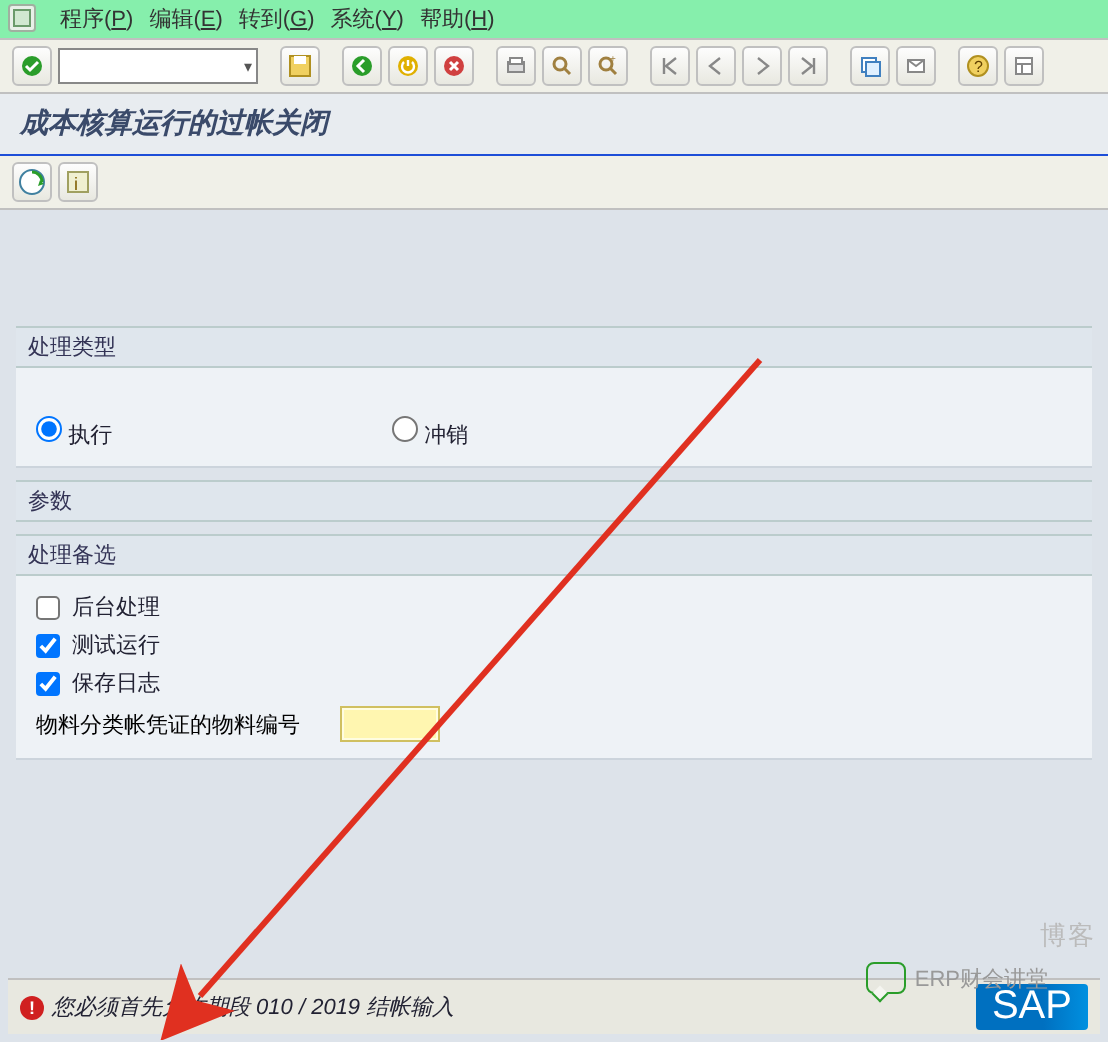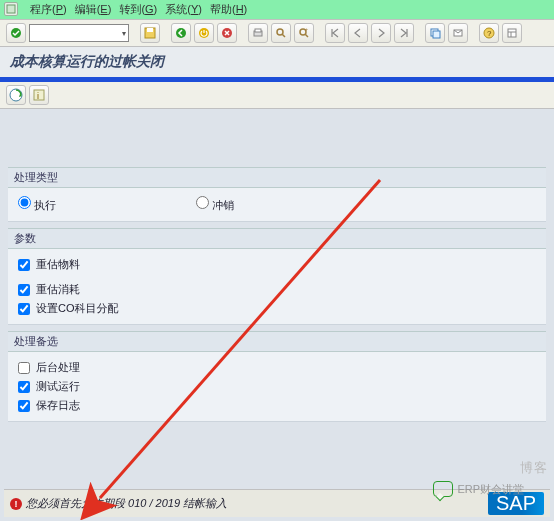--- a/index.html
+++ b/index.html
@@ -9,29 +9,29 @@
   .menubar .menu-icon { width: 14px; height: 14px; display: inline-flex; align-items: center; justify-content: center; background: #e8f0e8; border: 1px solid #a0b0a0; border-radius: 2px; margin-right: 4px; }
   .menubar .mnemonic { text-decoration: underline; }
   
   .toolbar { background: #f0f0e8; border-bottom: 1px solid #c0c0c0; padding: 3px 6px; display: flex; align-items: center; gap: 3px; }
   .tb-btn { width: 20px; height: 20px; border: 1px solid #c0c0c0; background: linear-gradient(#fdfdfd,#e8e8e0); border-radius: 3px; display: inline-flex; align-items: center; justify-content: center; cursor: pointer; font-size: 11px; }
   .tb-btn.green svg circle { fill: #2a9d2a; }
   .tb-sep { width: 5px; }
   .combo { width: 100px; height: 18px; border: 1px solid #888; background: #fff; display: inline-flex; align-items: center; justify-content: flex-end; padding-right: 2px; }
   .combo .arrow { font-size: 8px; color: #555; }
   
-  .title { font-size: 14px; font-weight: bold; font-style: italic; color: #3a4a6a; padding: 6px 10px; background: #e8ecf0; border-bottom: 5px solid #1d4ed8; }
+  .title { font-size: 14px; font-weight: bold; font-style: italic; color: #3a4a6a; padding: 6px 10px; background: #e8ecf0; border-bottom: 1px solid #1d4ed8; }
   
   .app-toolbar { background: #f0f0e8; border-bottom: 1px solid #c0c0c0; padding: 3px 6px; display: flex; gap: 3px; }
   
   .canvas { background: #dde3ea; height: 460px; padding: 8px; }
   .group { margin-bottom: 6px; }
   .group-title { background: #dfe6ed; color: #335; font-size: 11px; padding: 2px 6px; border-top: 1px solid #bcc; border-bottom: 1px solid #bcc; }
   .group-body { background: #eef2f6; padding: 6px 10px; border-bottom: 1px solid #ccd4dc; }
-  .radio-row { display: flex; gap: 140px; padding: 2px 0; }
+  .radio-row { display: flex; gap: 140px; padding: 2px 0; margin-top: 16px; }
   .chk-row { padding: 2px 0; display: flex; align-items: center; gap: 6px; }
   .chk-row input[type=checkbox] { width: 12px; height: 12px; }
   .chk-row label, .radio-row label { font-size: 11px; color: #223; }
   .field-row { display: flex; align-items: center; gap: 20px; padding: 2px 0; }
   .req-box { width: 50px; height: 18px; background: #fff6b0; border: 1px solid #d0c060; box-shadow: inset 0 0 0 1px #fffde0; }
   .spacer { height: 6px; }
   
   .arrow-overlay { position: absolute; top: 80px; left: 0; pointer-events: none; z-index: 50; }
   
   .statusbar { position: absolute; bottom: 4px; left: 4px; right: 4px; background: #e8e8e0; border-top: 1px solid #c0c0c0; padding: 2px 6px; display: flex; align-items: center; gap: 4px; font-size: 11px; }
@@ -193,52 +193,41 @@
     <div class="group-body">
       <div class="radio-row">
         <label><input type="radio" name="ptype" checked="" style=""> <span>执行</span></label>
         <label><input type="radio" name="ptype" style=""> <span>冲销</span></label>
       </div>
     </div>
   </div>
 
   <div class="group">
     <div class="group-title">参数</div>
-    <div class="group-body">
-      <div class="chk-row">
-          <input type="checkbox" checked="" style="">
-          <label>重估物料</label>
-        </div>
-      <div class="spacer"></div>
-      <div class="chk-row">
-          <input type="checkbox" checked="" style="">
-          <label>重估消耗</label>
-        </div>
-      <div class="chk-row">
-          <input type="checkbox" checked="" style="">
-          <label>设置CO科目分配</label>
-        </div>
-    </div>
   </div>
 
   <div class="group">
     <div class="group-title">处理备选</div>
     <div class="group-body">
       <div class="chk-row">
           <input type="checkbox" style="">
           <label>后台处理</label>
         </div>
       <div class="chk-row">
           <input type="checkbox" checked="" style="">
           <label>测试运行</label>
         </div>
       <div class="chk-row">
           <input type="checkbox" checked="" style="">
           <label>保存日志</label>
         </div>
+      <div class="field-row">
+        <label>物料分类帐凭证的物料编号</label>
+        <div class="req-box" value=""></div>
+      </div>
     </div>
   </div>
 </div>
 
 <svg class="arrow-overlay" width="554" height="440">
   <defs>
     <marker id="ah" markerWidth="12" markerHeight="12" refX="2" refY="6" orient="auto">
       <path d="M0,0 L12,6 L0,12 L3,6 Z" fill="#e03020"></path>
     </marker>
   </defs>

